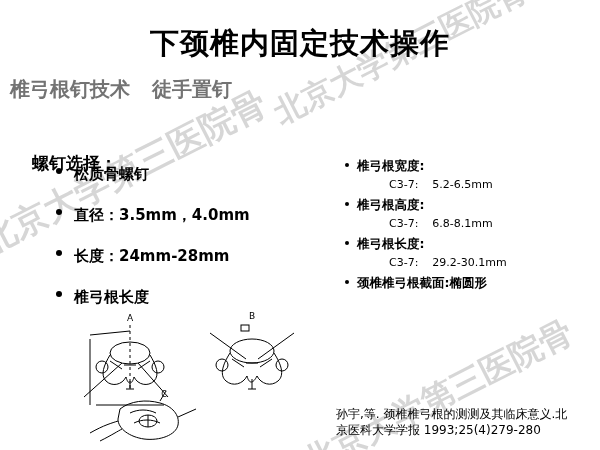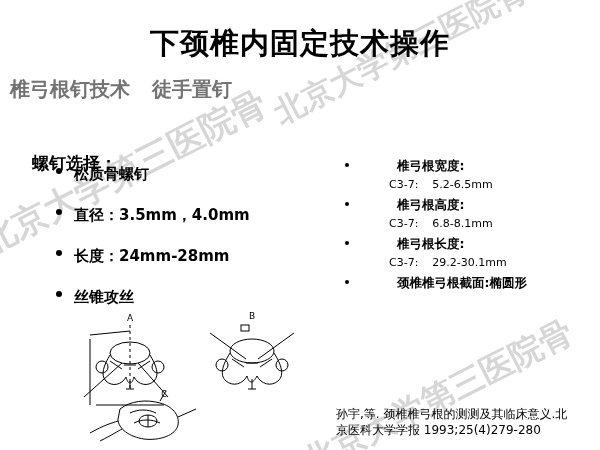--- a/index.html
+++ b/index.html
@@ -130,21 +130,20 @@
   }
   .right-col .r-item {
     margin-bottom: 6px;
   }
   .right-col .r-head {
     display: flex;
     align-items: baseline;
     font-size: 12.5px;
     font-weight: bold;
     color: #000;
-    gap: 40px;
   }
   .right-col .r-bullet {
     width: 4px;
     height: 4px;
     border-radius: 50%;
     background: #000;
     margin-right: 8px;
     flex: 0 0 auto;
     position: relative;
     top: -3px;
@@ -208,21 +207,21 @@
     <div class="item">
       <span class="bullet"></span>
       <span>直径：3.5mm，4.0mm</span>
     </div>
     <div class="item">
       <span class="bullet"></span>
       <span>长度：24mm-28mm</span>
     </div>
     <div class="item">
       <span class="bullet"></span>
-      <span>丝锥攻丝</span>
+      <span>椎弓根长度</span>
     </div>
   </div>
 
   <div class="right-col">
     <div class="r-item">
       <div class="r-head">
         <span class="r-bullet"></span>
         <span>椎弓根宽度:</span>
       </div>
       <div class="r-sub">C3-7:    5.2-6.5mm</div>

